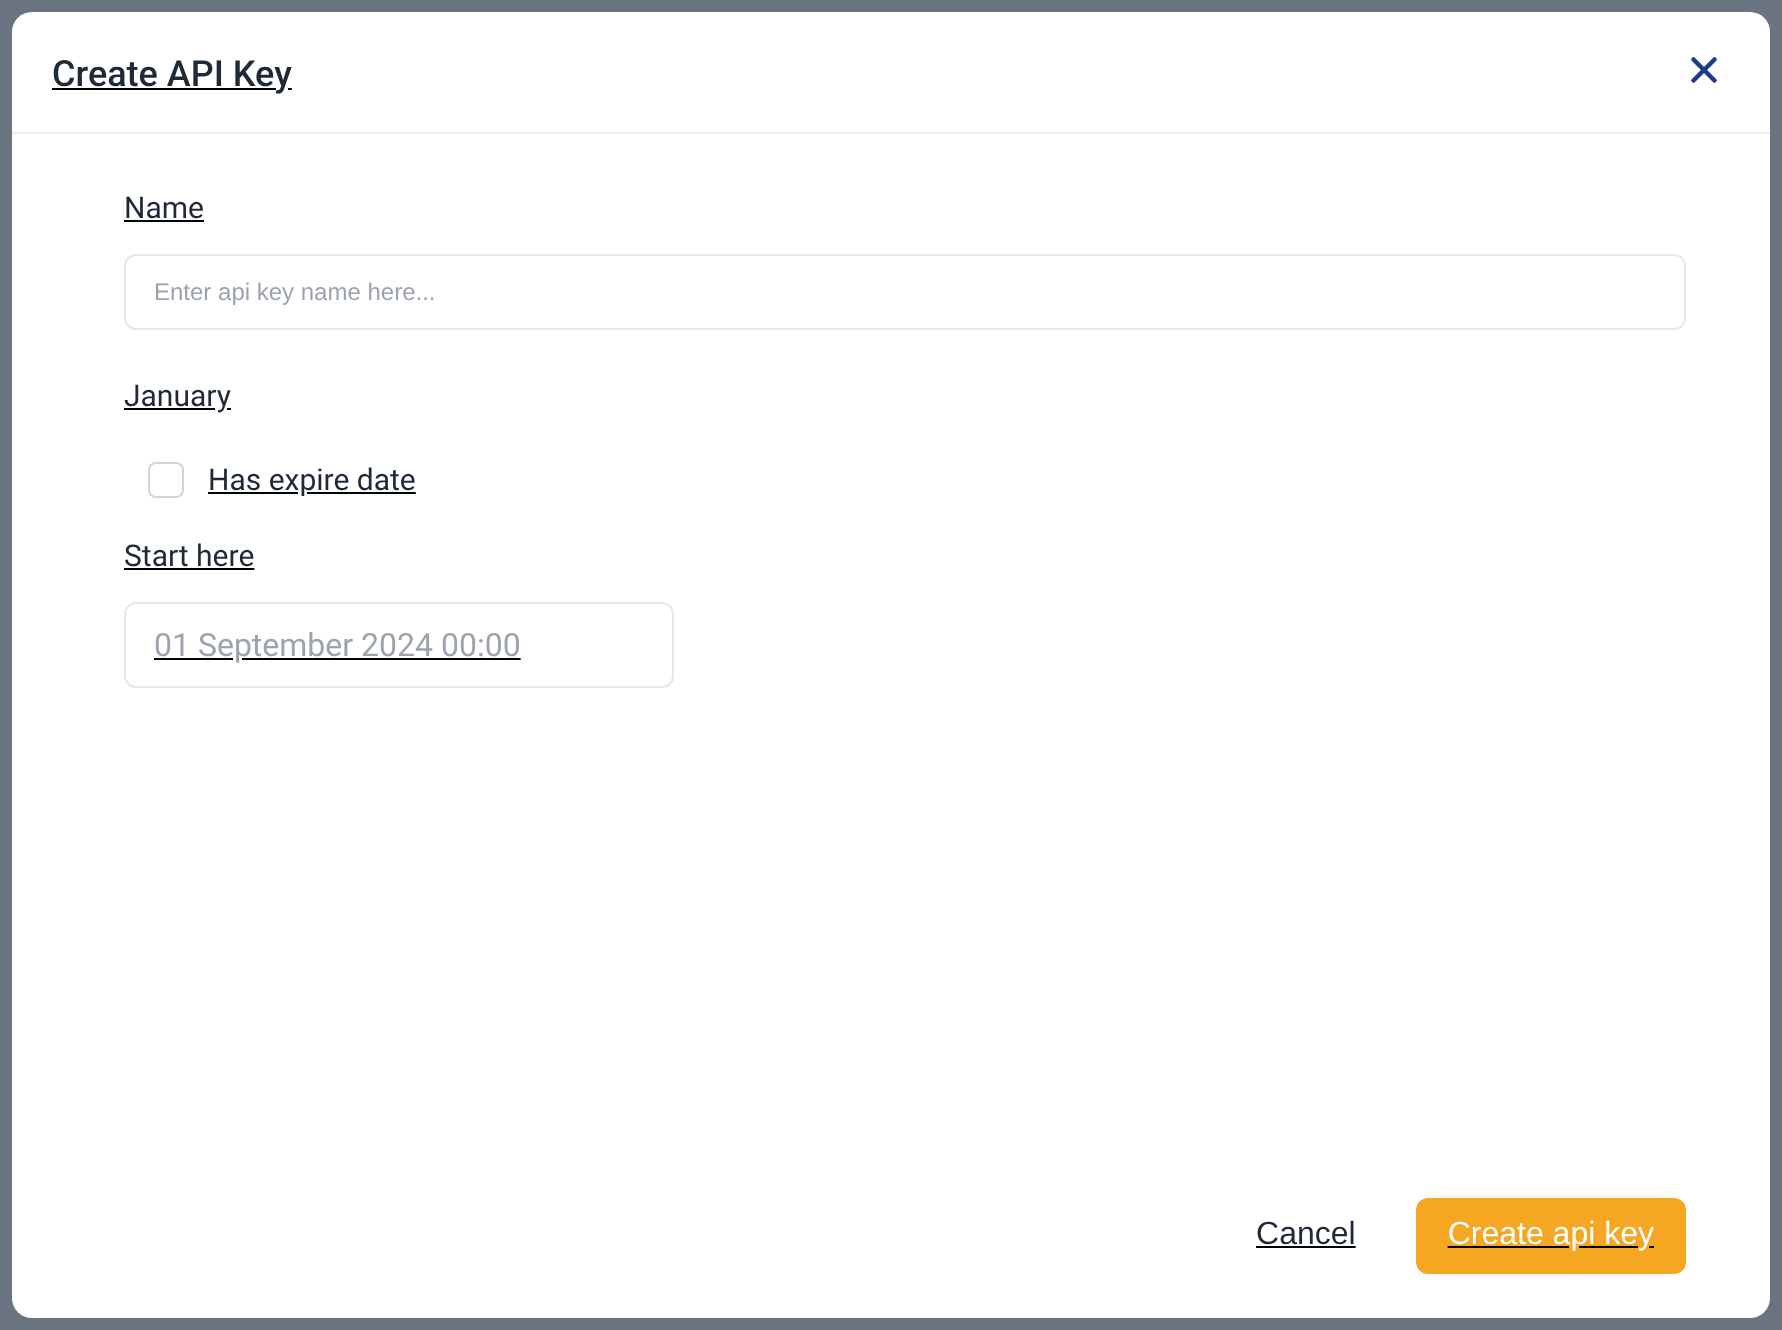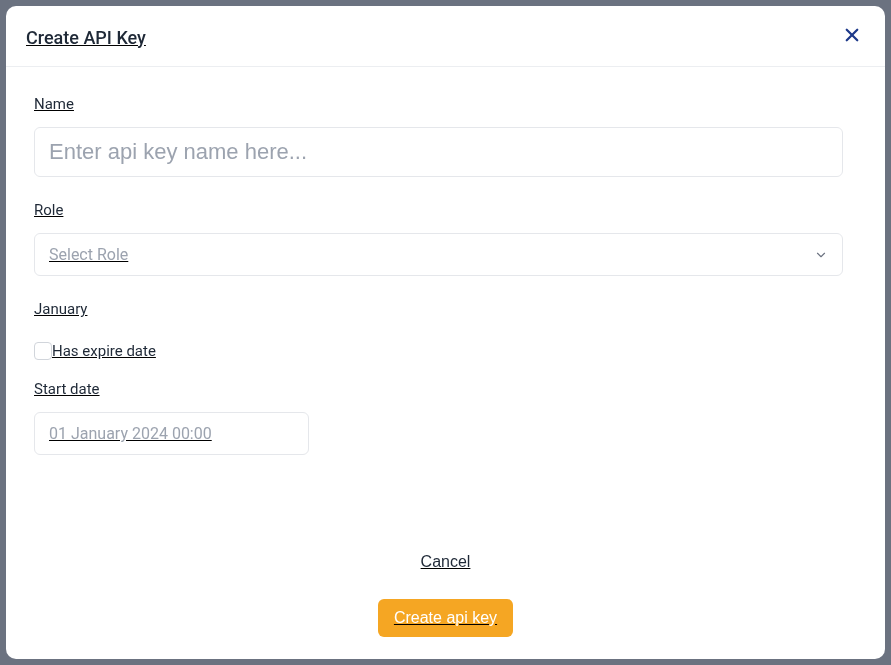--- a/index.html
+++ b/index.html
@@ -50,39 +50,39 @@
       padding: 4px;
       display: flex;
       align-items: center;
       justify-content: center;
     }
     .close-btn svg {
       width: 18px;
       height: 18px;
     }
     .modal-body {
-      padding: 28px 42px 20px 28px;
+      padding: 28px 42px 20px 56px;
       flex: 1;
     }
     .field-group {
       margin-bottom: 24px;
     }
     .field-label {
       display: block;
       font-size: 15px;
       color: #1f2937;
       margin-bottom: 14px;
       font-weight: 400;
     }
     .text-input {
       width: 100%;
       padding: 11px 14px;
       border: 1px solid #e5e7eb;
       border-radius: 6px;
-      font-size: 22px;
+      font-size: 12px;
       color: #701a75;
       background: #ffffff;
       outline: none;
     }
     .text-input::placeholder {
       color: #9ca3af;
     }
     .select-input {
       width: 100%;
       padding: 11px 14px;
@@ -101,21 +101,23 @@
       display: flex;
       align-items: center;
     }
     .chevron svg {
       width: 14px;
       height: 14px;
     }
     .checkbox-row {
       display: flex;
       align-items: flex-start;
+      gap: 12px;
       margin-bottom: 20px;
+      margin-left: 12px;
     }
     .checkbox {
       width: 18px;
       height: 18px;
       border: 1px solid #d1d5db;
       border-radius: 4px;
       background: #ffffff;
       cursor: pointer;
     }
     .checkbox-label {
@@ -136,21 +138,20 @@
       color: #9ca3af;
       background: #ffffff;
       width: 275px;
     }
     .modal-footer {
       display: flex;
       justify-content: flex-end;
       align-items: center;
       gap: 20px;
       padding: 18px 42px 22px 42px;
-      flex-direction: column;
     }
     .cancel-btn {
       background: none;
       border: none;
       font-size: 16px;
       color: #1f2937;
       cursor: pointer;
       padding: 8px 10px;
     }
     .create-btn {
@@ -179,44 +180,33 @@
       </span>
     </button>
   </div>
 
   <div class="modal-body">
     <div class="field-group">
       <label class="field-label">Name</label>
       <input type="text" class="text-input" placeholder="Enter api key name here..." style="">
     </div>
 
-    <div class="field-group">
-      <label class="field-label">Role</label>
-      <div class="select-input">
-        <span>Select Role</span>
-        <span class="chevron">
-          <svg viewBox="0 0 24 24" fill="none" stroke="currentColor" stroke-width="2" stroke-linecap="round" stroke-linejoin="round">
-            <polyline points="6 9 12 15 18 9"></polyline>
-          </svg>
-        </span>
-      </div>
-    </div>
 
     <div class="field-group">
       <label class="field-label">January</label>
     </div>
 
     <div class="checkbox-row">
       <div class="checkbox"></div>
       <span class="checkbox-label">Has expire date</span>
     </div>
 
     <div>
-      <label class="date-label">Start date</label>
-      <div class="date-input">01 January 2024 00:00</div>
+      <label class="date-label">Start here</label>
+      <div class="date-input">01 September 2024 00:00</div>
     </div>
   </div>
 
   <div class="modal-footer">
     <button class="cancel-btn">Cancel</button>
     <button class="create-btn">Create api key</button>
   </div>
 </div>
 
 </body></html>

